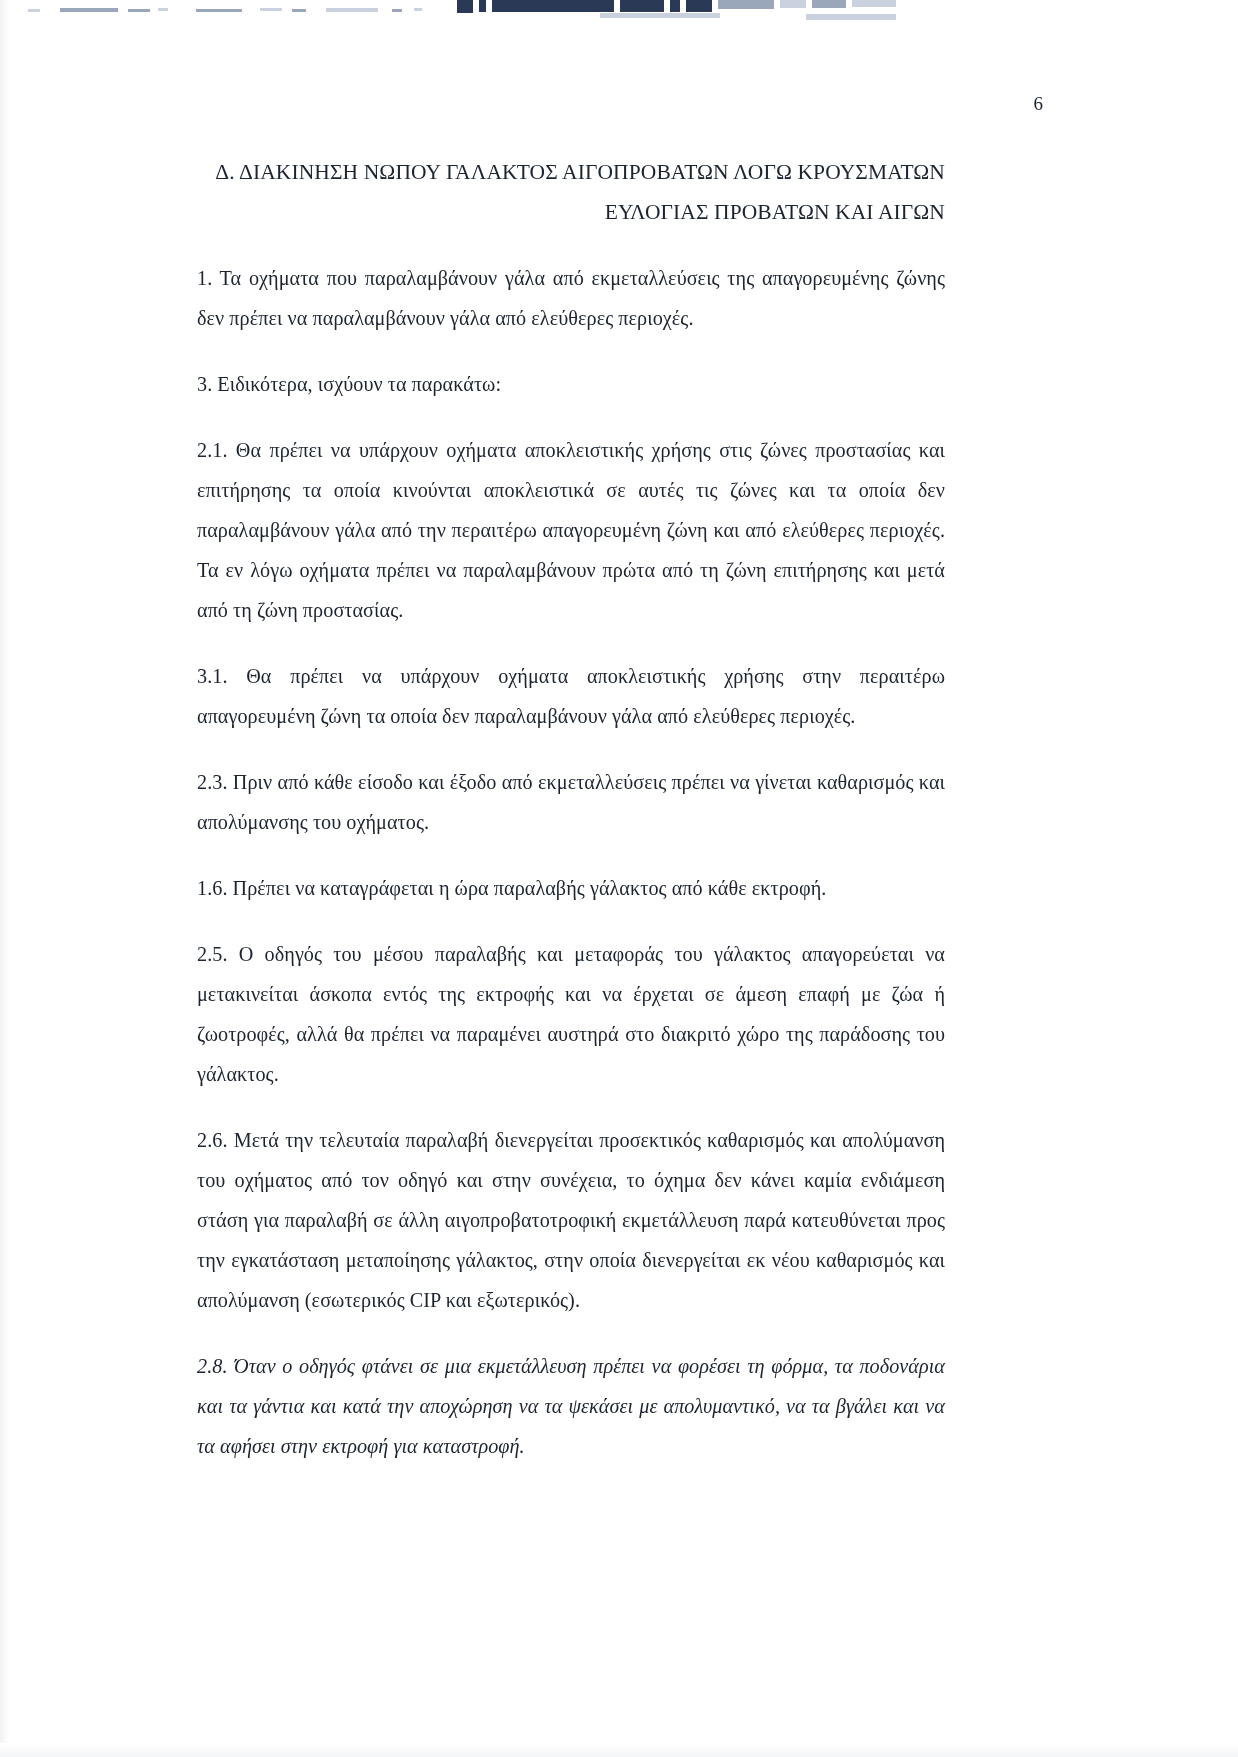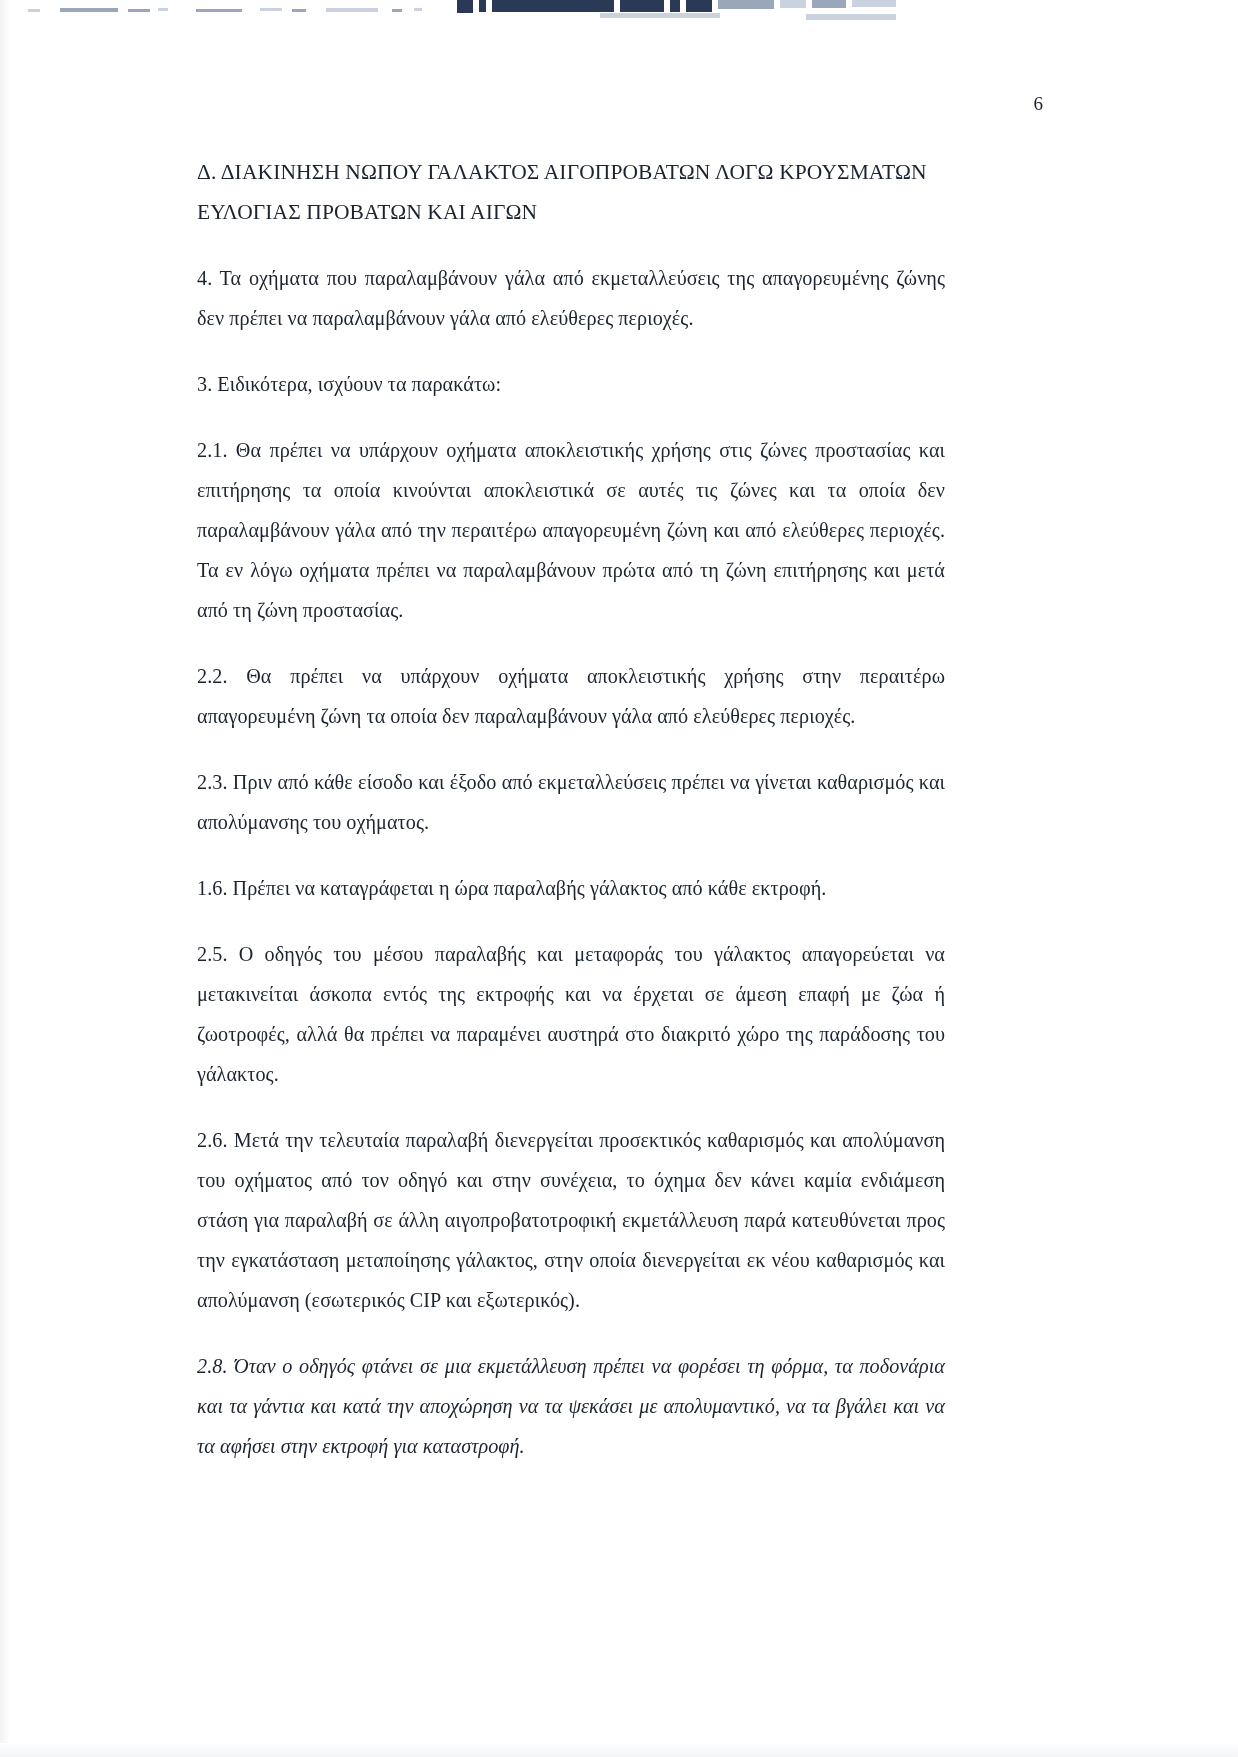--- a/index.html
+++ b/index.html
@@ -57,21 +57,21 @@
     top: 152px;
     width: 748px;
   }
 
   .doc-title {
     font-size: 21.5px;
     line-height: 40px;
     letter-spacing: 0.1px;
     margin: 0 0 26px 0;
     font-weight: normal;
-    text-align: left;
+    text-align: right;
   }
 
   p.para {
     font-size: 20.2px;
     line-height: 40px;
     margin: 0 0 26px 0;
     text-align: justify;
     text-justify: inter-word;
     letter-spacing: 0.05px;
   }
@@ -133,24 +133,24 @@
     <div class="streak pale" style="left:806px; top:14px; width:90px; height:6px;"></div>
     <div class="streak pale" style="left:600px; top:13px; width:120px;height:5px;"></div>
   </div>
 
   <div class="page-number">6</div>
 
   <div class="content">
 
     <h1 class="doc-title">Δ. ΔΙΑΚΙΝΗΣΗ ΝΩΠΟΥ ΓΑΛΑΚΤΟΣ ΑΙΓΟΠΡΟΒΑΤΩΝ ΛΟΓΩ ΚΡΟΥΣΜΑΤΩΝ ΕΥΛΟΓΙΑΣ ΠΡΟΒΑΤΩΝ ΚΑΙ ΑΙΓΩΝ</h1>
 
-    <p class="para">4. Τα οχήματα που παραλαμβάνουν γάλα από εκμεταλλεύσεις της απαγορευμένης ζώνης δεν πρέπει να παραλαμβάνουν γάλα από ελεύθερες περιοχές.</p>
+    <p class="para">1. Τα οχήματα που παραλαμβάνουν γάλα από εκμεταλλεύσεις της απαγορευμένης ζώνης δεν πρέπει να παραλαμβάνουν γάλα από ελεύθερες περιοχές.</p>
     <p class="para">3. Ειδικότερα, ισχύουν τα παρακάτω:</p>
     <p class="para">2.1. Θα πρέπει να υπάρχουν οχήματα αποκλειστικής χρήσης στις ζώνες προστασίας και επιτήρησης τα οποία κινούνται αποκλειστικά σε αυτές τις ζώνες και τα οποία δεν παραλαμβάνουν γάλα από την περαιτέρω απαγορευμένη ζώνη και από ελεύθερες περιοχές. Τα εν λόγω οχήματα πρέπει να παραλαμβάνουν πρώτα από τη ζώνη επιτήρησης και μετά από τη ζώνη προστασίας.</p>
-    <p class="para">2.2. Θα πρέπει να υπάρχουν οχήματα αποκλειστικής χρήσης στην περαιτέρω απαγορευμένη ζώνη τα οποία δεν παραλαμβάνουν γάλα από ελεύθερες περιοχές.</p>
+    <p class="para">3.1. Θα πρέπει να υπάρχουν οχήματα αποκλειστικής χρήσης στην περαιτέρω απαγορευμένη ζώνη τα οποία δεν παραλαμβάνουν γάλα από ελεύθερες περιοχές.</p>
     <p class="para">2.3. Πριν από κάθε είσοδο και έξοδο από εκμεταλλεύσεις πρέπει να γίνεται καθαρισμός και απολύμανσης του οχήματος.</p>
     <p class="para">1.6. Πρέπει να καταγράφεται η ώρα παραλαβής γάλακτος από κάθε εκτροφή.</p>
     <p class="para">2.5. Ο οδηγός του μέσου παραλαβής και μεταφοράς του γάλακτος απαγορεύεται να μετακινείται άσκοπα εντός της εκτροφής και να έρχεται σε άμεση επαφή με ζώα ή ζωοτροφές, αλλά θα πρέπει να παραμένει αυστηρά στο διακριτό χώρο της παράδοσης του γάλακτος.</p>
     <p class="para">2.6. Μετά την τελευταία παραλαβή διενεργείται προσεκτικός καθαρισμός και απολύμανση του οχήματος από τον οδηγό και στην συνέχεια, το όχημα δεν κάνει καμία ενδιάμεση στάση για παραλαβή σε άλλη αιγοπροβατοτροφική εκμετάλλευση παρά κατευθύνεται προς την εγκατάσταση μεταποίησης γάλακτος, στην οποία διενεργείται εκ νέου καθαρισμός και απολύμανση (εσωτερικός CIP και εξωτερικός).</p>
     <p class="para">2.8. Όταν ο οδηγός φτάνει σε μια εκμετάλλευση πρέπει να φορέσει τη φόρμα, τα ποδονάρια και τα γάντια και κατά την αποχώρηση να τα ψεκάσει με απολυμαντικό, να τα βγάλει και να τα αφήσει στην εκτροφή για καταστροφή.</p>
 
   </div>
 </div>
 
 </body></html>

